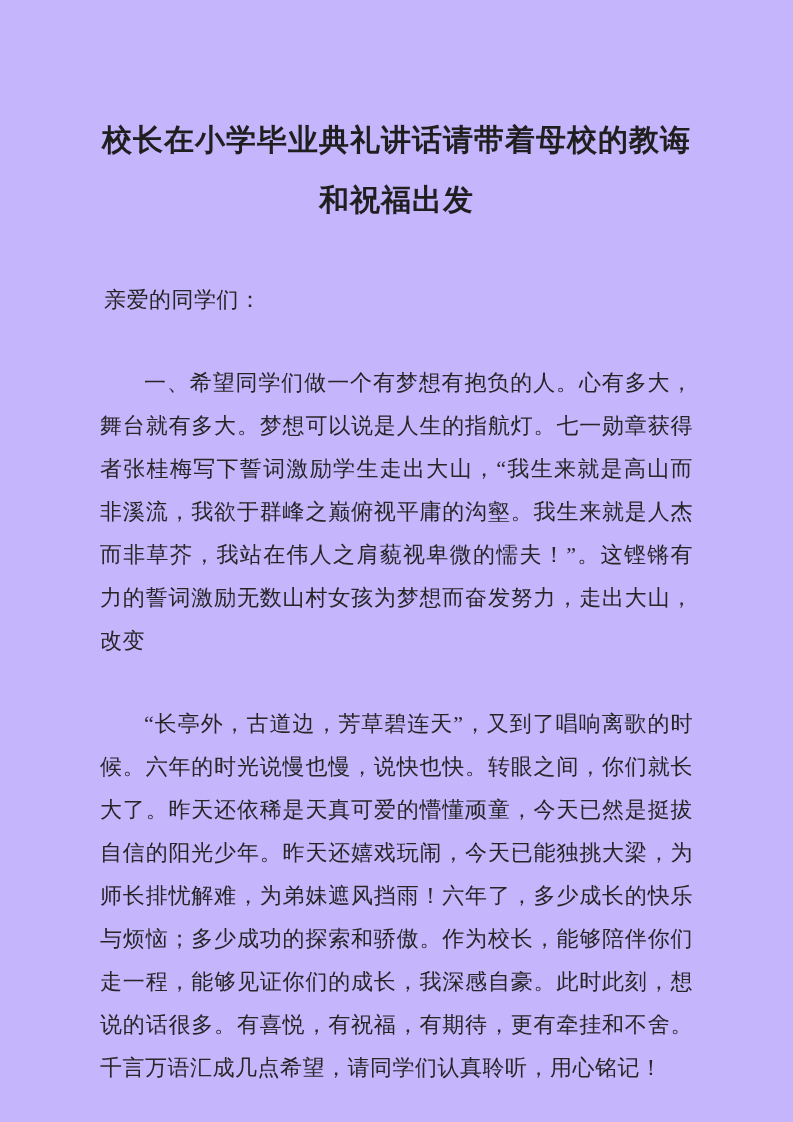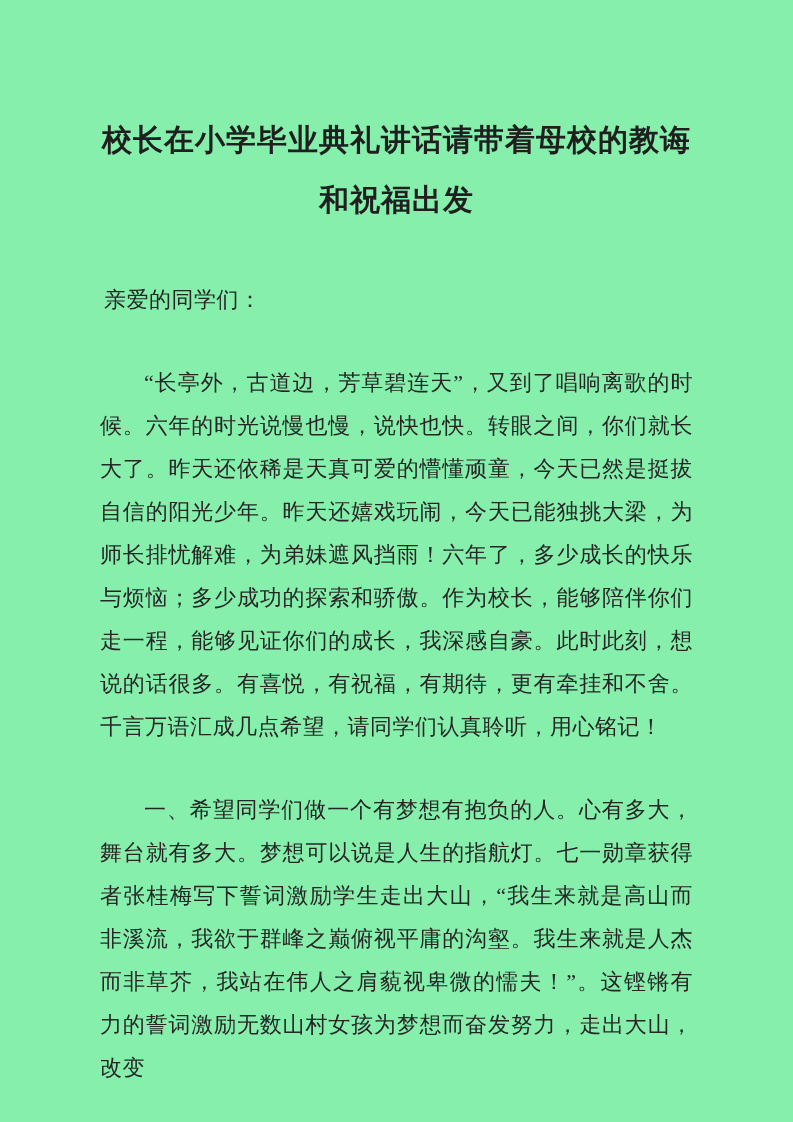--- a/index.html
+++ b/index.html
@@ -5,21 +5,21 @@
   html, body {
     margin: 0;
     padding: 0;
     background: #ffffff;
   }
   .page {
     position: relative;
     width: 793px;
     height: 1122px;
     margin: 0 auto;
-    background: #86efac;
+    background: #c4b5fd;
     overflow: hidden;
     font-family: "Liberation Serif", "DejaVu Serif", serif;
     color: #262626;
   }
   .content {
     position: absolute;
     left: 100px;
     top: 0;
     width: 593px;
   }
@@ -51,16 +51,16 @@
     text-indent: 2em;
   }
 </style>
 </head>
 <body>
 
 <div class="page">
   <div class="content">
     <h1 class="doc-title">校长在小学毕业典礼讲话请带着母校的教诲和祝福出发</h1>
     <p class="greeting">亲爱的同学们：</p>
+    <p class="para indent">一、希望同学们做一个有梦想有抱负的人。心有多大，舞台就有多大。梦想可以说是人生的指航灯。七一勋章获得者张桂梅写下誓词激励学生走出大山，“我生来就是高山而非溪流，我欲于群峰之巅俯视平庸的沟壑。我生来就是人杰而非草芥，我站在伟人之肩藐视卑微的懦夫！”。这铿锵有力的誓词激励无数山村女孩为梦想而奋发努力，走出大山，改变</p>
     <p class="para indent">“长亭外，古道边，芳草碧连天”，又到了唱响离歌的时候。六年的时光说慢也慢，说快也快。转眼之间，你们就长大了。昨天还依稀是天真可爱的懵懂顽童，今天已然是挺拔自信的阳光少年。昨天还嬉戏玩闹，今天已能独挑大梁，为师长排忧解难，为弟妹遮风挡雨！六年了，多少成长的快乐与烦恼；多少成功的探索和骄傲。作为校长，能够陪伴你们走一程，能够见证你们的成长，我深感自豪。此时此刻，想说的话很多。有喜悦，有祝福，有期待，更有牵挂和不舍。千言万语汇成几点希望，请同学们认真聆听，用心铭记！</p>
-    <p class="para indent">一、希望同学们做一个有梦想有抱负的人。心有多大，舞台就有多大。梦想可以说是人生的指航灯。七一勋章获得者张桂梅写下誓词激励学生走出大山，“我生来就是高山而非溪流，我欲于群峰之巅俯视平庸的沟壑。我生来就是人杰而非草芥，我站在伟人之肩藐视卑微的懦夫！”。这铿锵有力的誓词激励无数山村女孩为梦想而奋发努力，走出大山，改变</p>
   </div>
 </div>
 
 </body></html>

